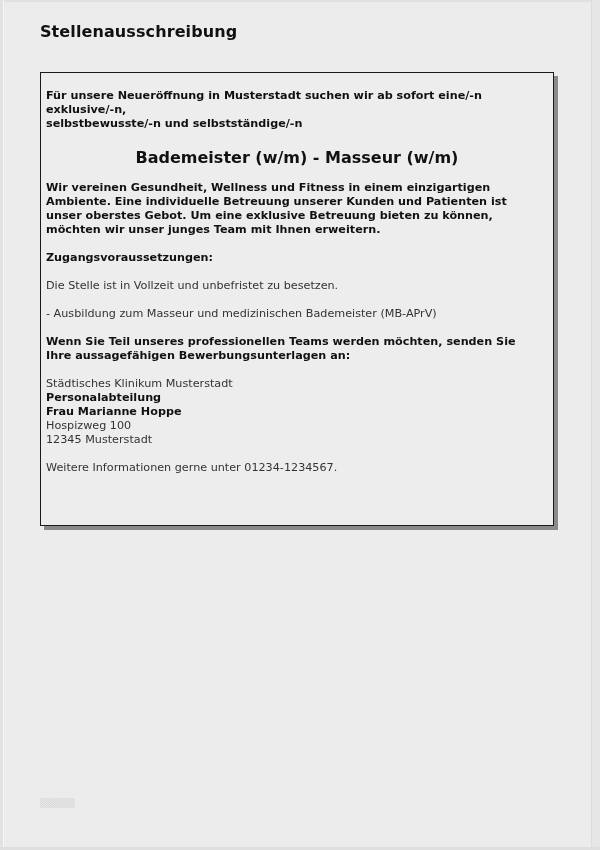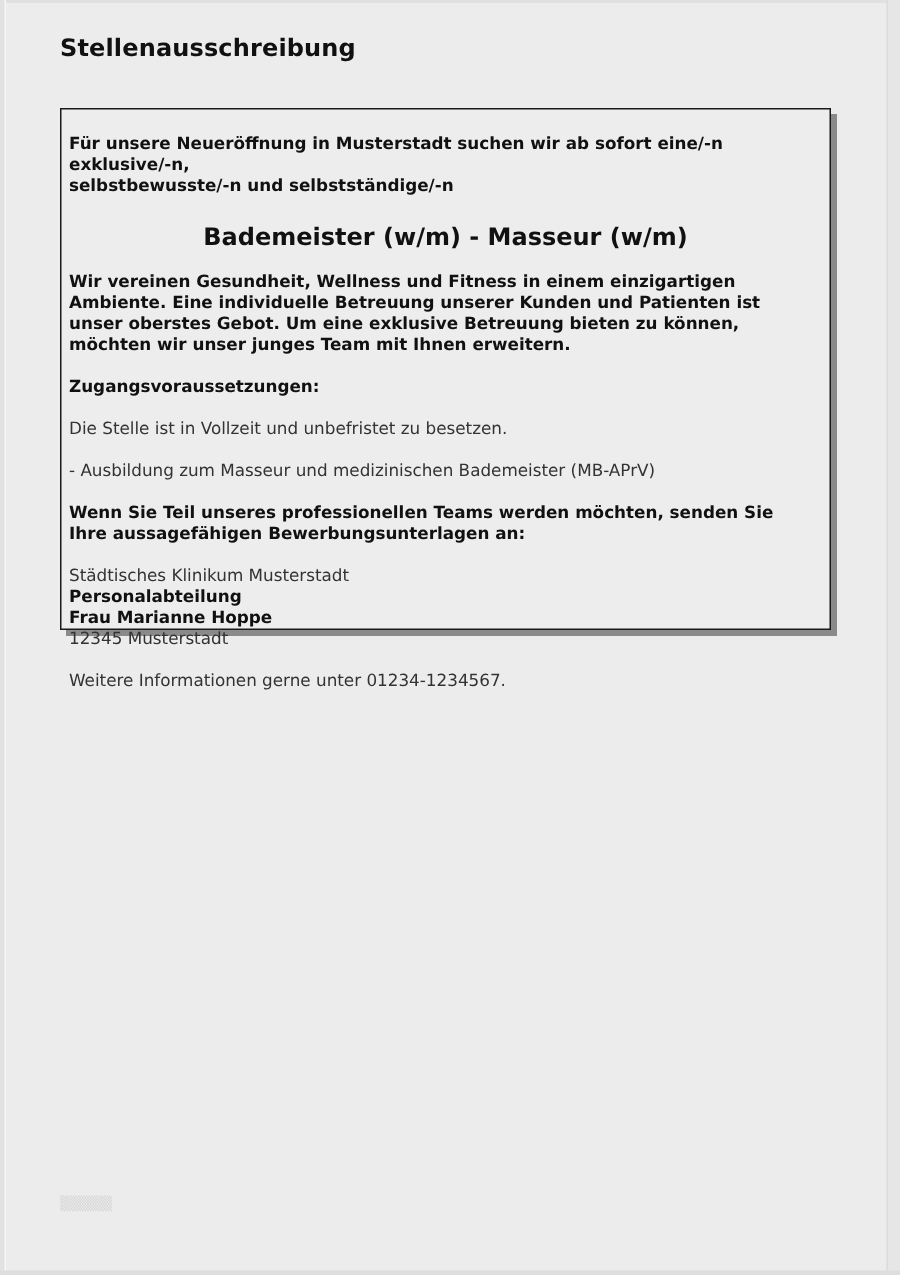--- a/index.html
+++ b/index.html
@@ -13,21 +13,21 @@
   .page-edge-left { position:absolute; left:0; top:0; width:3px; height:850px; background:#e2e2e2; border-right:1px solid #f6f6f6; }
   .page-edge-right { position:absolute; right:0; top:0; width:8px; height:850px; background:#e6e6e6; border-left:1px solid #dcdcdc; }
   .page-edge-bottom { position:absolute; left:0; bottom:0; width:600px; height:3px; background:#dedede; }
   .page-edge-top { position:absolute; left:0; top:0; width:600px; height:2px; background:#e0e0e0; }
   h1 {
     position:absolute; left:40px; top:22px; margin:0;
     font-size:16px; font-weight:bold; letter-spacing:0.1px;
     color:#111;
   }
   .box {
-    position:absolute; left:40px; top:72px; width:514px; height:348px;
+    position:absolute; left:40px; top:72px; width:514px; height:454px;
     border:1px solid #1a1a1a;
     background:#ededed;
     box-shadow:4px 4px 0 #8a8a8a;
     box-sizing:border-box;
     padding:16px 5px 0 5px;
     font-size:11.2px;
     line-height:14px;
   }
   .b { font-weight:bold; }
   .intro { margin:0; }
@@ -78,19 +78,20 @@
 
   <p class="b">
     <span>Wenn Sie Teil unseres professionellen Teams werden möchten, senden Sie</span><br>
     <span>Ihre aussagefähigen Bewerbungsunterlagen an:</span>
   </p>
 
   <div class="addr">
     <div class="normal">Städtisches Klinikum Musterstadt</div>
     <div class="b">Personalabteilung</div>
     <div class="b">Frau Marianne Hoppe</div>
+    <div class="normal">Hospizweg 100</div>
     <div class="normal">12345 Musterstadt</div>
   </div>
 
   <p class="normal">Weitere Informationen gerne unter 01234-1234567.</p>
 </div>
 
 <div class="watermark">▒▒▒▒▒</div>
 
 </body></html>

